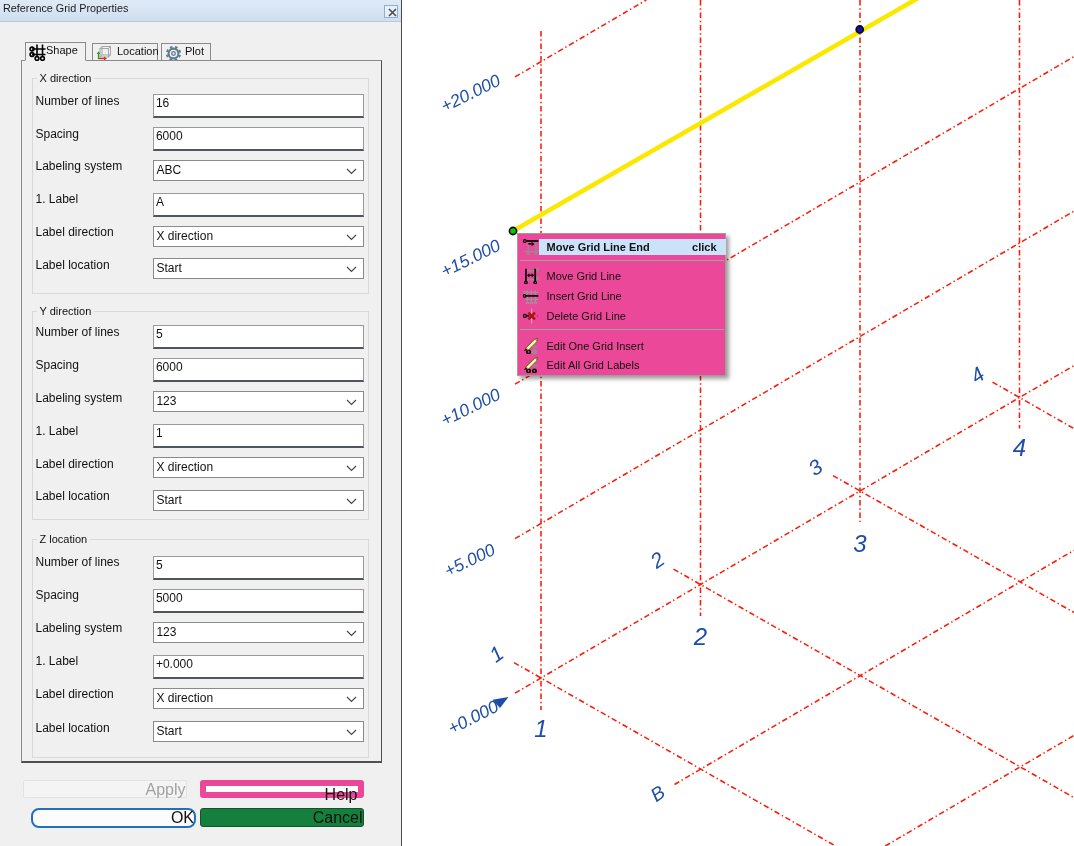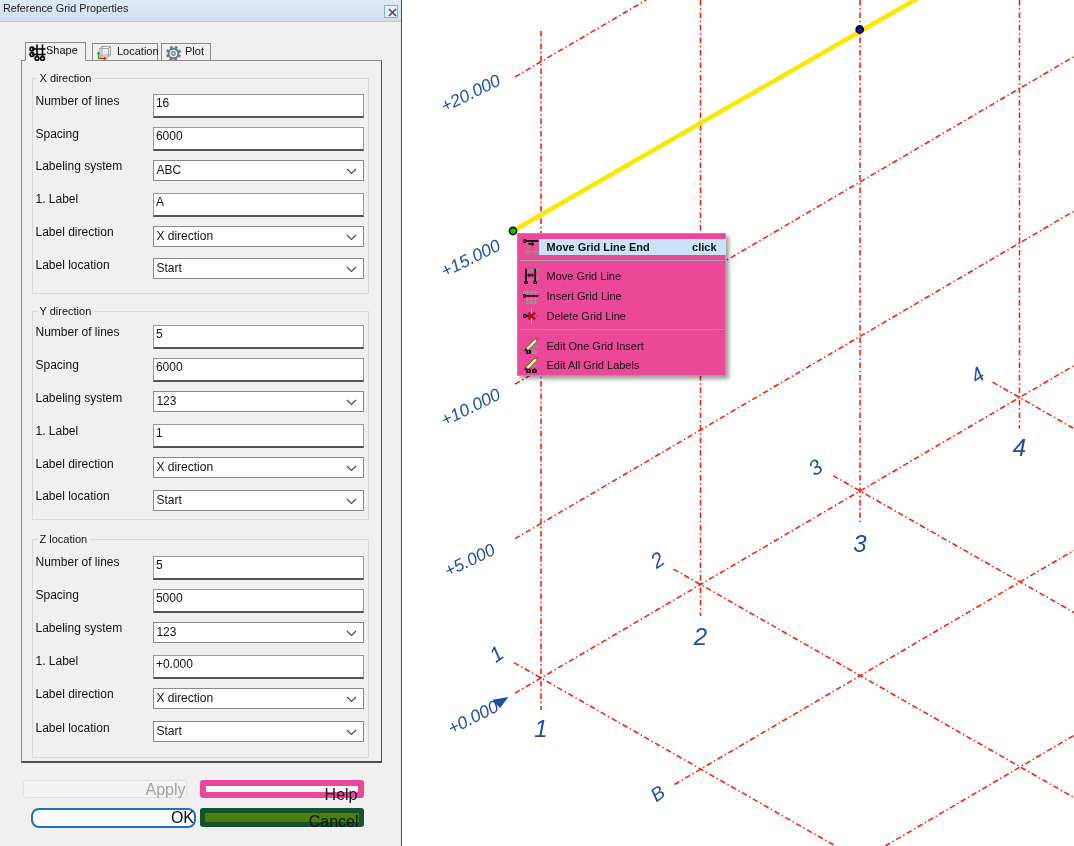--- a/index.html
+++ b/index.html
@@ -205,21 +205,21 @@
         </svg></div>
       <div class="lb" style="top:720.5px">Label location</div>
       <div class="cb" style="top:721px">Start<svg width="11" height="7" viewBox="0 0 11 7">
           <path d="M1 1 L5.5 5.5 L10 1" stroke="#444" stroke-width="1.1" fill="none"></path>
         </svg></div>
     </div>
 
   <div class="btn" id="bApply" style="left:23px;top:779.5px;width:163.5px;height:18.5px;background:#f4f4f4;border:1px solid #e2e2e2;border-radius:2px;color:#a2a2a2;line-height:17px;">Apply</div>
   <div class="btn" id="bHelp" style="left:200px;top:779.5px;width:163.5px;height:18.5px;background:#fdfdfd;border:6px solid #ec4899;border-radius:3px;color:#111;line-height:17px;">Help</div>
   <div class="btn" id="bOK" style="left:23px;top:808px;width:165px;height:19.5px;background:#fcfcfc;border:2px solid #2270bd;border-radius:8px;color:#111;line-height:16px;margin-left:8px;">OK</div>
-  <div class="btn" id="bCancel" style="left:200px;top:808px;width:163.5px;height:19px;background:#4d7c0f;border:5px solid #14532d;border-radius:3px;color:#111;line-height:17px;">Cancel</div>
+  <div class="btn" id="bCancel" style="left:200px;top:808px;width:163.5px;height:19px;background:#15803d;border:1px solid #14532d;border-radius:3px;color:#111;line-height:17px;">Cancel</div>
 </div>
 
 <div id="menu">
   <div id="hl"></div>
   <div class="mi" style="top:3px;font-weight:bold;">
     <span class="ictn" id="mic1"><svg width="16" height="16" viewBox="0 0 16 16">
  <g stroke="#909090" stroke-width="1.2" fill="none">
   <path d="M5.2 3 V13.4 M13 3 V13.4 M1.5 12.7 H15.5"></path>
   <circle cx="5.2" cy="14.8" r="1.2"></circle>
             <circle cx="13" cy="14.8" r="1.2"></circle>

